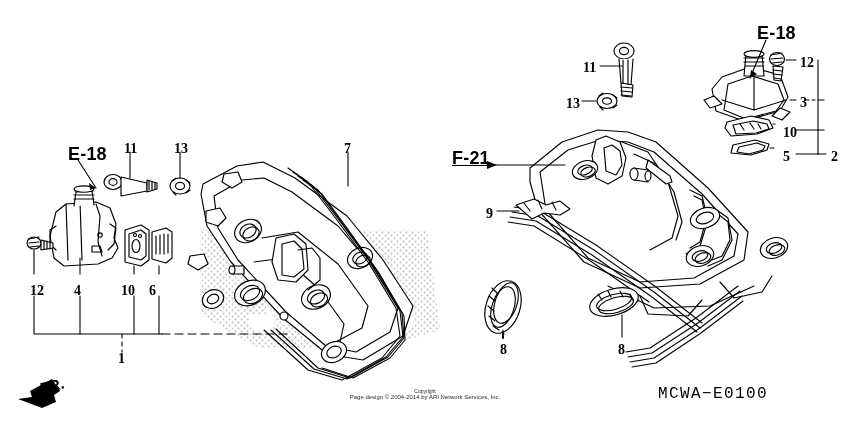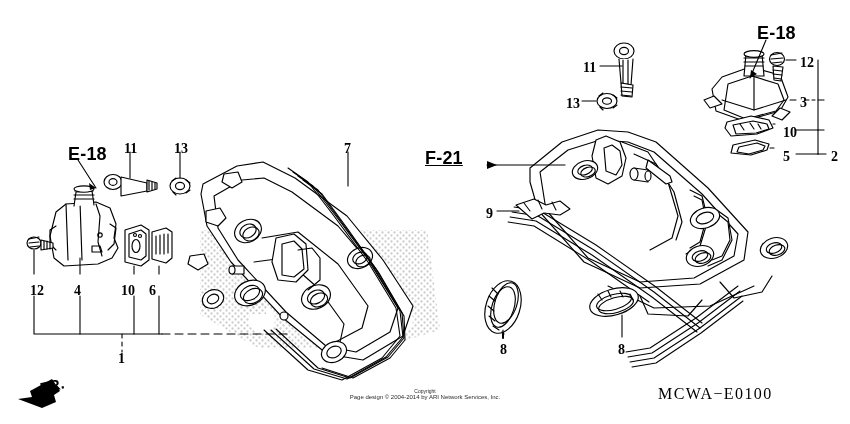--- a/index.html
+++ b/index.html
@@ -41,21 +41,21 @@
     letter-spacing: 0.2px;
   }
   .lbl.fr {
     font-family: "Liberation Sans", "DejaVu Sans", sans-serif;
     font-size: 15px;
     font-weight: bold;
     transform: rotate(-13deg);
   }
   .code {
     position: absolute;
-    font-family: Liberation Serif, serif;
+    font-family: Liberation Mono, monospace;
     font-size: 16px;
     letter-spacing: 1.4px;
     color: #000;
     white-space: nowrap;
   }
   .copy {
     position: absolute;
     text-align: center;
     font-family: "Liberation Sans", "DejaVu Sans", sans-serif;
     color: #2b2b2b;
@@ -406,21 +406,21 @@
       </g>
 
       <g stroke="none" fill="#000">
         <path d="M18,399 l14,-2 l-2,-6 l22,-12 l8,12 l-6,4 l2,7 l-14,6 z"></path>
       </g>
     </g>
   </svg>
 
   <div class="lbl ref" style="left:68px; top:145px;">E-18</div>
   <div class="lbl ref" style="left:757px; top:24px;">E-18</div>
-  <div class="lbl ref" style="left:425px; top:149px;text-decoration:underline;">F-21</div>
+  <div class="lbl ref" style="left:452px; top:149px;text-decoration:underline;">F-21</div>
 
   <div class="lbl num" style="left:124px; top:142px;">11</div>
   <div class="lbl num" style="left:174px; top:142px;">13</div>
   <div class="lbl num" style="left:344px; top:142px;">7</div>
   <div class="lbl num" style="left:30px; top:284px;">12</div>
   <div class="lbl num" style="left:74px; top:284px;">4</div>
   <div class="lbl num" style="left:121px; top:284px;">10</div>
   <div class="lbl num" style="left:149px; top:284px;">6</div>
   <div class="lbl num" style="left:118px; top:352px;">1</div>
   <div class="lbl num" style="left:583px; top:61px;">11</div>

